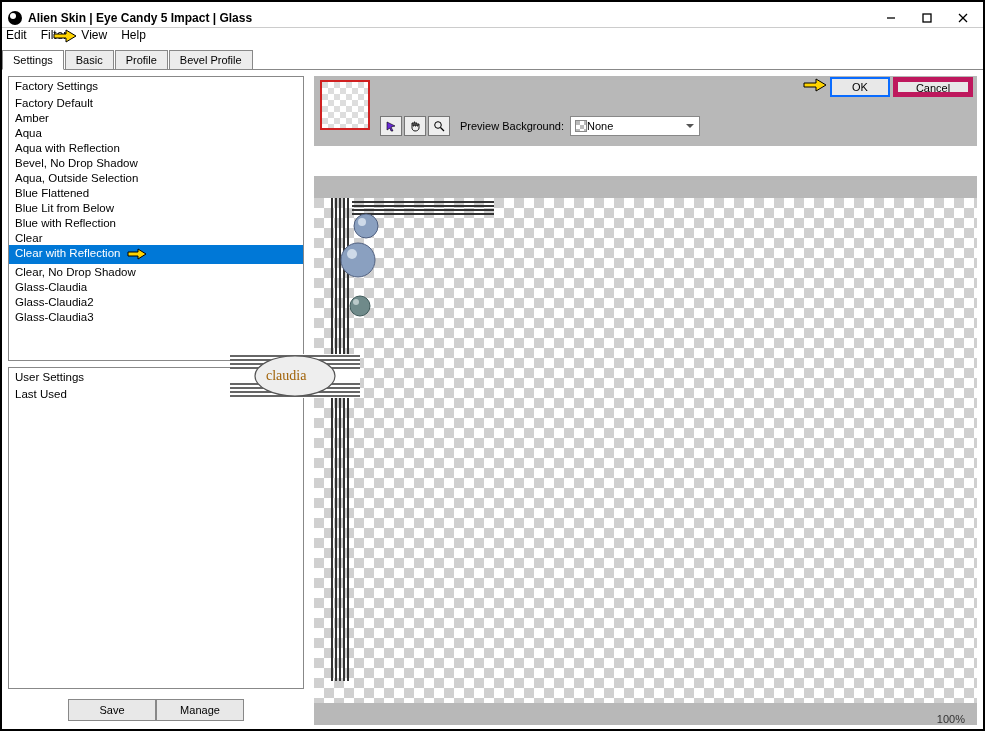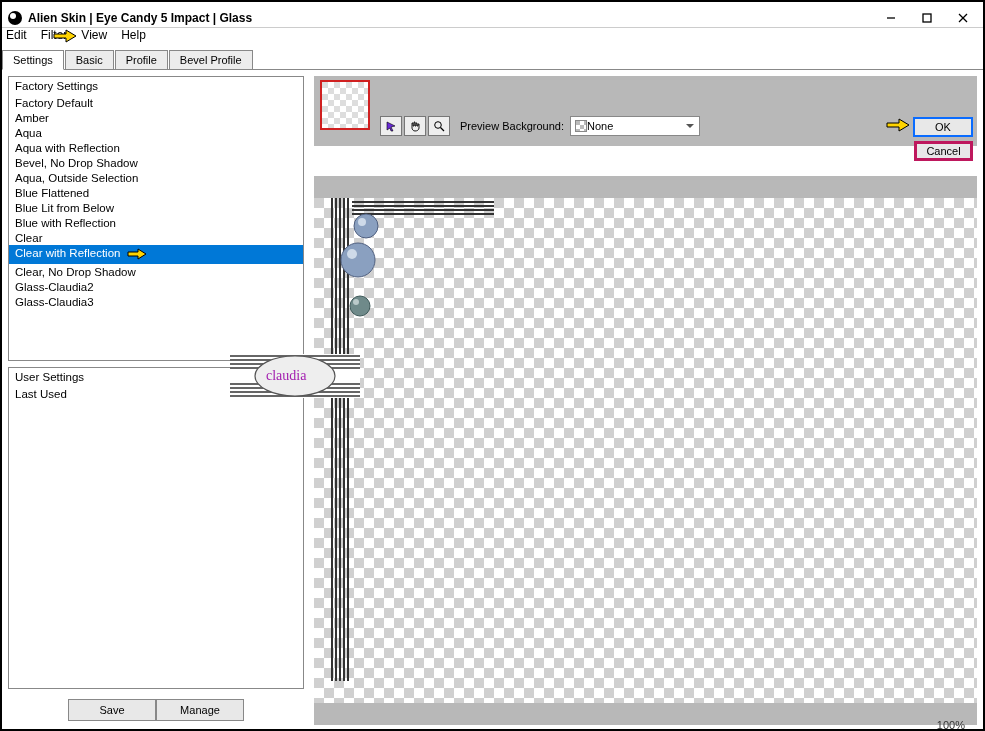--- a/index.html
+++ b/index.html
@@ -45,36 +45,36 @@
 .right-top { height: 70px; background: #b8b8b8; display: flex; align-items: flex-start; padding: 4px 6px; gap: 10px; position: relative; }
 .thumb { width: 50px; height: 50px; border: 1px solid #888; background: repeating-conic-gradient(#fff 0 25%, #ddd 0 50%) 0 0/12px 12px; }
 .thumb.active { border: 2px solid #d02020; }
 .tool-row { display: flex; align-items: center; gap: 2px; margin-top: 36px; }
 .tool-btn { width: 22px; height: 20px; border: 1px solid #777; background: #eee; display: flex; align-items: center; justify-content: center; font-size: 11px; cursor: default; }
 .preview-ctrl { display: flex; align-items: center; gap: 6px; margin-top: 36px; font-size: 11px; }
 .preview-select { width: 130px; height: 20px; border: 1px solid #888; background: #fff; display: flex; align-items: center; padding: 0 4px; font-size: 11px; cursor: default; position: relative; }
 .preview-select::after { content: ""; position: absolute; right: 5px; top: 7px; border: 4px solid transparent; border-top-color: #555; }
 .check-swatch { width: 12px; height: 12px; background: repeating-conic-gradient(#fff 0 25%, #bbb 0 50%) 0 0/8px 8px; border: 1px solid #888; }
 
-.right-actions { position: absolute; top: 0; right: 4px; display: flex; flex-direction: column; gap: 3px; align-items: flex-end; margin-top: 40px; }
+.right-actions { position: absolute; top: 0; right: 4px; display: flex; flex-direction: row; gap: 3px; align-items: center; }
 .action-row { display: flex; align-items: center; gap: 2px; }
 .ok-btn { width: 60px; height: 20px; border: 2px solid #0a6cff; background: #e8e8e8; font-size: 11px; cursor: default; }
-.cancel-btn { width: 59px; height: 20px; border: 3px solid #be185d; background: #e8e8e8; font-size: 11px; cursor: default; }
+.cancel-btn { width: 80px; height: 20px; border: 5px solid #be185d; background: #e8e8e8; font-size: 11px; cursor: default; }
 
 .preview-gap { height: 30px; background: #fff; }
 .preview-stripe { height: 22px; background: #b8b8b8; }
 .preview-canvas { flex: 1; background: repeating-conic-gradient(#fff 0 25%, #d0d0d0 0 50%) 0 0/20px 20px; position: relative; overflow: hidden; }
 .preview-bottom-stripe { height: 22px; background: #b8b8b8; }
 
 .frame-lines { position: absolute; left: 10px; top: 0; width: 180px; height: 100%; pointer-events: none; }
 
 .pointer { display: inline-block; font-size: 16px; transform: rotate(0deg); }
 .pointer-abs { position: absolute; font-size: 20px; z-index: 50; }
 
-.zoom-label { position: absolute; bottom: 0; right: 20px; font-size: 11px; color: #333; }
+.zoom-label { position: absolute; bottom: 6px; right: 20px; font-size: 11px; color: #333; }
 
 ::-webkit-scrollbar { width: 16px; background: #f0f0f0; }
 ::-webkit-scrollbar-thumb { background: #c8c8c8; border: 1px solid #a8a8a8; }
 ::-webkit-scrollbar-button { background: #e8e8e8; height: 16px; border: 1px solid #a8a8a8; }
 </style>
 </head>
 <body>
 
 <div class="window">
 
@@ -158,20 +158,23 @@
             <span>Clear</span>
           </div>
           <div class="list-item selected">
             <span>Clear with Reflection</span>
             <span><svg width="22" height="14">
                 <path d="M2 5 L12 5 L12 2 L20 7 L12 12 L12 9 L2 9 Z" fill="#ffd400" stroke="#000" stroke-width="1"></path>
               </svg></span>
           </div>
           <div class="list-item">
             <span>Clear, No Drop Shadow</span>
+          </div>
+          <div class="list-item">
+            <span>Glass-Claudia</span>
           </div>
           <div class="list-item">
             <span>Glass-Claudia2</span>
           </div>
           <div class="list-item">
             <span>Glass-Claudia3</span>
           </div>
         </div>
       <div class="listbox bottom" id="user-list">
         <div class="list-header">User Settings</div>
@@ -269,17 +272,17 @@
           <line x1="0" y1="12" x2="130" y2="12"></line>
         <line x1="0" y1="16" x2="130" y2="16"></line>
           <line x1="0" y1="20" x2="130" y2="20"></line>
         <line x1="0" y1="36" x2="130" y2="36"></line>
           <line x1="0" y1="40" x2="130" y2="40"></line>
         <line x1="0" y1="44" x2="130" y2="44"></line>
           <line x1="0" y1="48" x2="130" y2="48"></line>
       </g>
       <ellipse cx="65" cy="28" rx="40" ry="20" fill="#eee" stroke="#555" stroke-width="1.2"></ellipse>
     </svg>
-    <span style="position:absolute; left:36px; top:20px; font-family:'Comic Sans MS',cursive; font-size:14px; color:#a21caf;">claudia</span>
+    <span style="position:absolute; left:36px; top:20px; font-family:'Comic Sans MS',cursive; font-size:14px; color:#a16207;">claudia</span>
   </div>
 
   <span class="zoom-label">100%</span>
 </div>
 
 </body></html>

